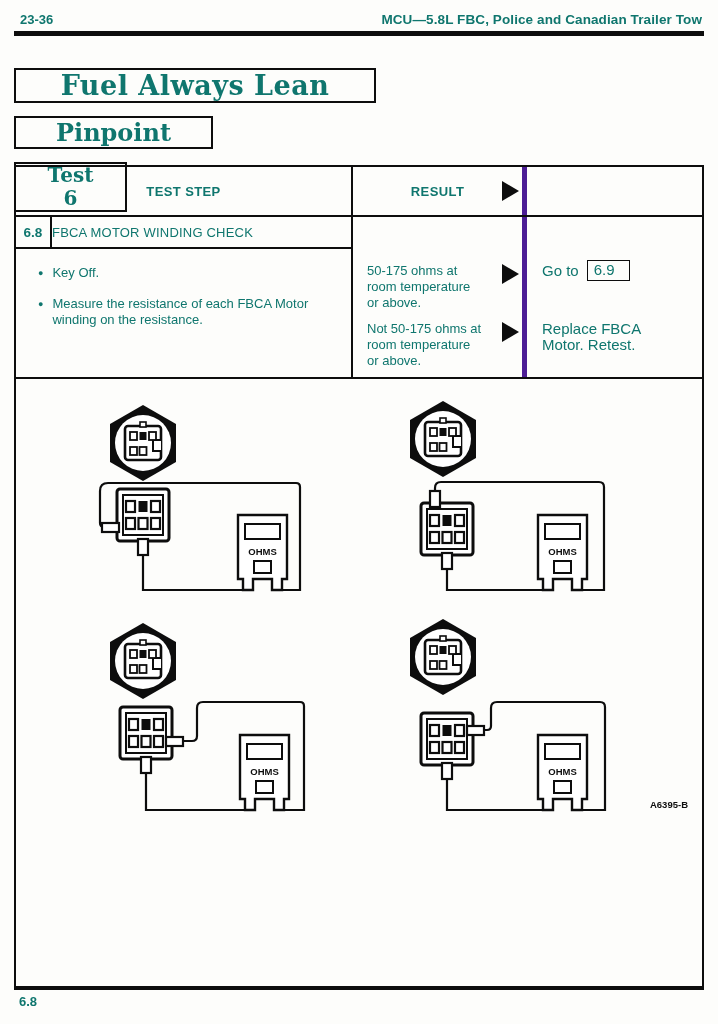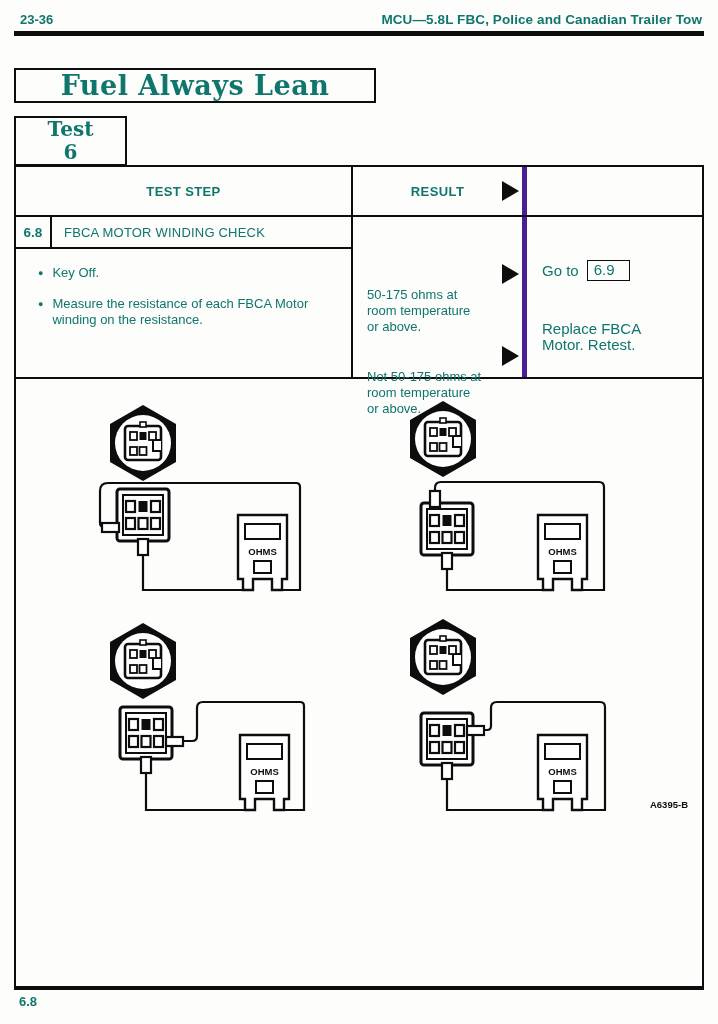--- a/index.html
+++ b/index.html
@@ -33,31 +33,31 @@
   .c3{flex:1;box-sizing:border-box;}
   .thead .cell{display:flex;align-items:center;justify-content:center;
                font-size:13px;font-weight:bold;letter-spacing:.4px;position:relative;}
   .tri{width:0;height:0;border-left:17px solid #0d0d0d;border-top:10px solid transparent;border-bottom:10px solid transparent;}
   .thead .tri{position:absolute;right:3px;top:14px;}
 
   
   .stephead{display:flex;height:30px;border-bottom:2px solid #0d0d0d;align-items:stretch;}
   .stepnum{width:34px;border-right:2px solid #0d0d0d;display:flex;align-items:center;justify-content:center;
            font-size:13.5px;font-weight:bold;}
-  .steptitle{display:flex;align-items:center;padding-left:12px;font-size:13px;letter-spacing:.2px;}
+  .steptitle{display:flex;align-items:center;font-size:13px;letter-spacing:.2px;}
 
   .bullets{padding:16px 20px 0 22px;}
   .bullet{display:flex;font-size:13px;line-height:16px;margin-bottom:15px;}
   .bullet .dot{font-size:9px;line-height:16px;margin-right:9px;}
   .bullet .btxt{max-width:280px;}
 
   
   .rescell{padding:46px 3px 0 14px;display:flex;flex-direction:column;}
   .resgroup{display:flex;margin-bottom:10px;}
-  .restxt{width:118px;font-size:13px;line-height:16px;margin-top:24px;}
+  .restxt{width:118px;font-size:13px;line-height:16px;}
   .resgroup .tri{margin-left:auto;margin-top:1px;}
 
   
   .actcell{padding:46px 6px 0 15px;font-size:15px;line-height:16px;}
   .actrow1{min-height:58px;display:flex;align-items:flex-start;}
   .goto-ref{display:inline-block;border:1.5px solid #0d0d0d;padding:1px 14px 2px 6px;margin-left:8px;margin-top:-3px;}
   .actrow2{max-width:135px;}
 
   
   .figcell{flex:1;position:relative;}
@@ -69,20 +69,21 @@
 <body>
 
 <div class="page">
 
   <div class="runhead-left">23-36</div>
   <div class="runhead-right">MCU—5.8L FBC, Police and Canadian Trailer Tow</div>
   <div class="runhead-rule"></div>
 
   <div class="banner">
     <div class="bbox name">Fuel Always Lean</div>
+    <div class="bbox pin">Pinpoint</div>
     <div class="bbox test">
       <span>Test</span>
       <span>6</span>
     </div>
   </div>
 
   <div class="ttable">
 
     <div class="thead">
       <div class="cell c1">TEST STEP</div>

